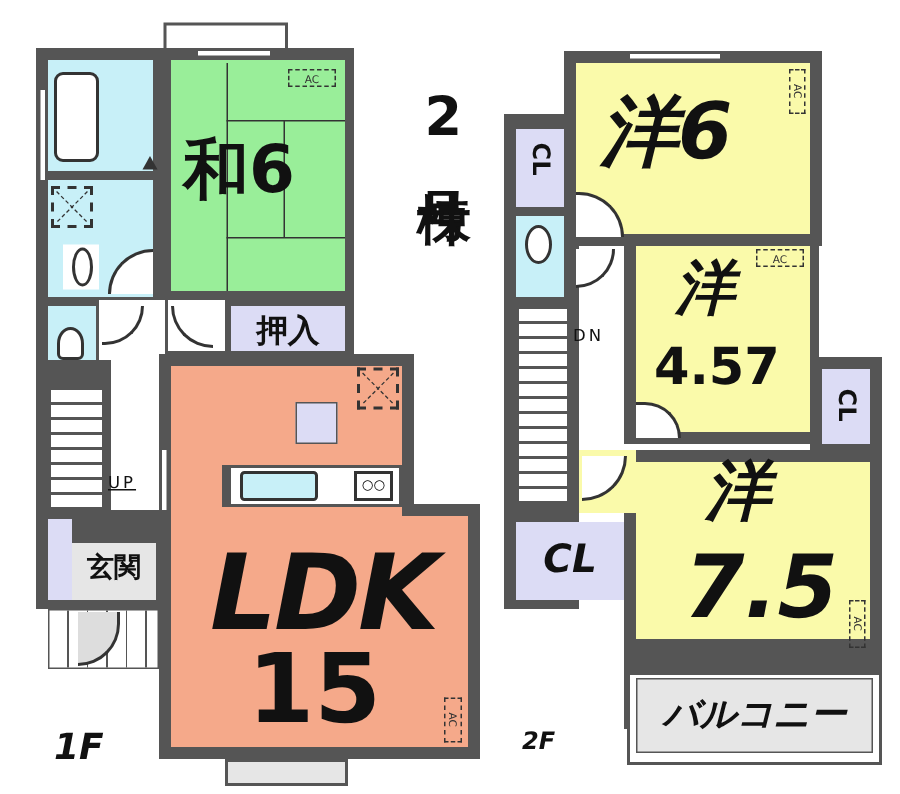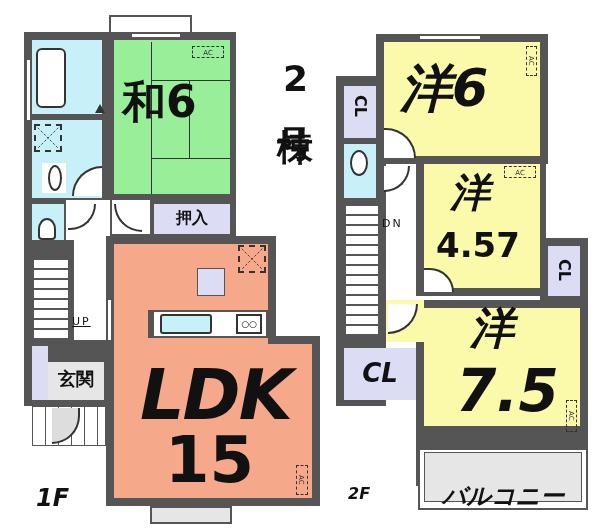--- a/index.html
+++ b/index.html
@@ -48,26 +48,26 @@
   <div class="abs" style="left:114px;top:204px;width:28px;height:28px;border:2px solid #333;border-radius:0 0 0 28px;border-right:none;border-top:none;background:#fff;"></div>
 
   <div class="abs room" style="left:114px;top:40px;width:116px;height:154px;background:#99ee99;"></div>
   <div class="abs" style="left:151px;top:42px;width:1px;height:152px;background:#333;"></div>
   <div class="abs" style="left:151px;top:80px;width:79px;height:1px;background:#333;"></div>
   <div class="abs" style="left:151px;top:158px;width:79px;height:1px;background:#333;"></div>
   <div class="abs" style="left:189px;top:80px;width:1px;height:78px;background:#333;"></div>
   <div class="ac" style="left:192px;top:46px;width:32px;height:12px;">
       <span>AC</span>
     </div>
-  <div class="lbl" style="left:122px;top:80px;font-size:44px;">
+  <div class="lbl" style="left:122px;top:92px;font-size:44px;">
     <span>和</span><span>6</span>
   </div>
 
   <div class="abs room" style="left:154px;top:204px;width:76px;height:30px;background:#dcdcf5;"></div>
-  <div class="lbl" style="left:154px;top:210px;width:76px;font-size:16px;">押入</div>
+  <div class="lbl" style="left:154px;top:210px;width:76px;font-size:21px;">押入</div>
 
   <div class="abs wall" style="left:24px;top:240px;width:50px;height:110px;"></div>
   <div class="stairs" style="left:32px;top:260px;width:38px;height:84px;"></div>
   <div class="abs" style="left:74px;top:240px;width:32px;height:110px;background:#fff;"></div>
   <div class="lbl" style="left:72px;top:316px;font-size:11px;font-weight:400;letter-spacing:2px;text-decoration:underline;">UP</div>
 
   <div class="abs wall" style="left:24px;top:340px;width:84px;height:66px;"></div>
   <div class="abs" style="left:32px;top:346px;width:16px;height:54px;background:#dcdcf5;"></div>
   <div class="abs" style="left:48px;top:362px;width:56px;height:38px;background:#e6e6e6;"></div>
   <div class="lbl" style="left:48px;top:370px;width:56px;font-size:18px;">玄関</div>
@@ -152,21 +152,21 @@
   <div class="lbl" style="left:456px;top:362px;font-size:58px;font-style:italic;text-align:right;">7.5</div>
   <div class="ac" style="left:566px;top:400px;width:11px;height:32px;writing-mode:vertical-rl;">
       <span>AC</span>
     </div>
 
   <div class="abs room" style="left:344px;top:348px;width:72px;height:52px;background:#dcdcf5;"></div>
   <div class="lbl" style="left:344px;top:360px;width:72px;font-size:26px;font-style:italic;">CL</div>
 
   <div class="abs" style="left:418px;top:448px;width:170px;height:62px;border:2px solid #555;background:#fff;"></div>
   <div class="abs room" style="left:424px;top:452px;width:158px;height:50px;background:#e6e6e6;border:1px solid #555;"></div>
-  <div class="lbl" style="left:424px;top:464px;width:158px;font-size:24px;font-style:italic;margin-top:20px;">バルコニー</div>
+  <div class="lbl" style="left:424px;top:464px;width:158px;font-size:24px;font-style:italic;">バルコニー</div>
 
   <div class="lbl" style="left:348px;top:486px;font-size:16px;font-style:italic;">2F</div>
 </div>
 
 <div class="win" style="left:132px;top:34px;width:48px;height:3px;"></div>
 <div class="win" style="left:420px;top:36px;width:60px;height:3px;"></div>
 <div class="win" style="left:590px;top:330px;width:3px;height:60px;"></div>
 <div class="win" style="left:27px;top:60px;width:3px;height:60px;"></div>
 <div class="win" style="left:108px;top:300px;width:3px;height:40px;"></div>
 

